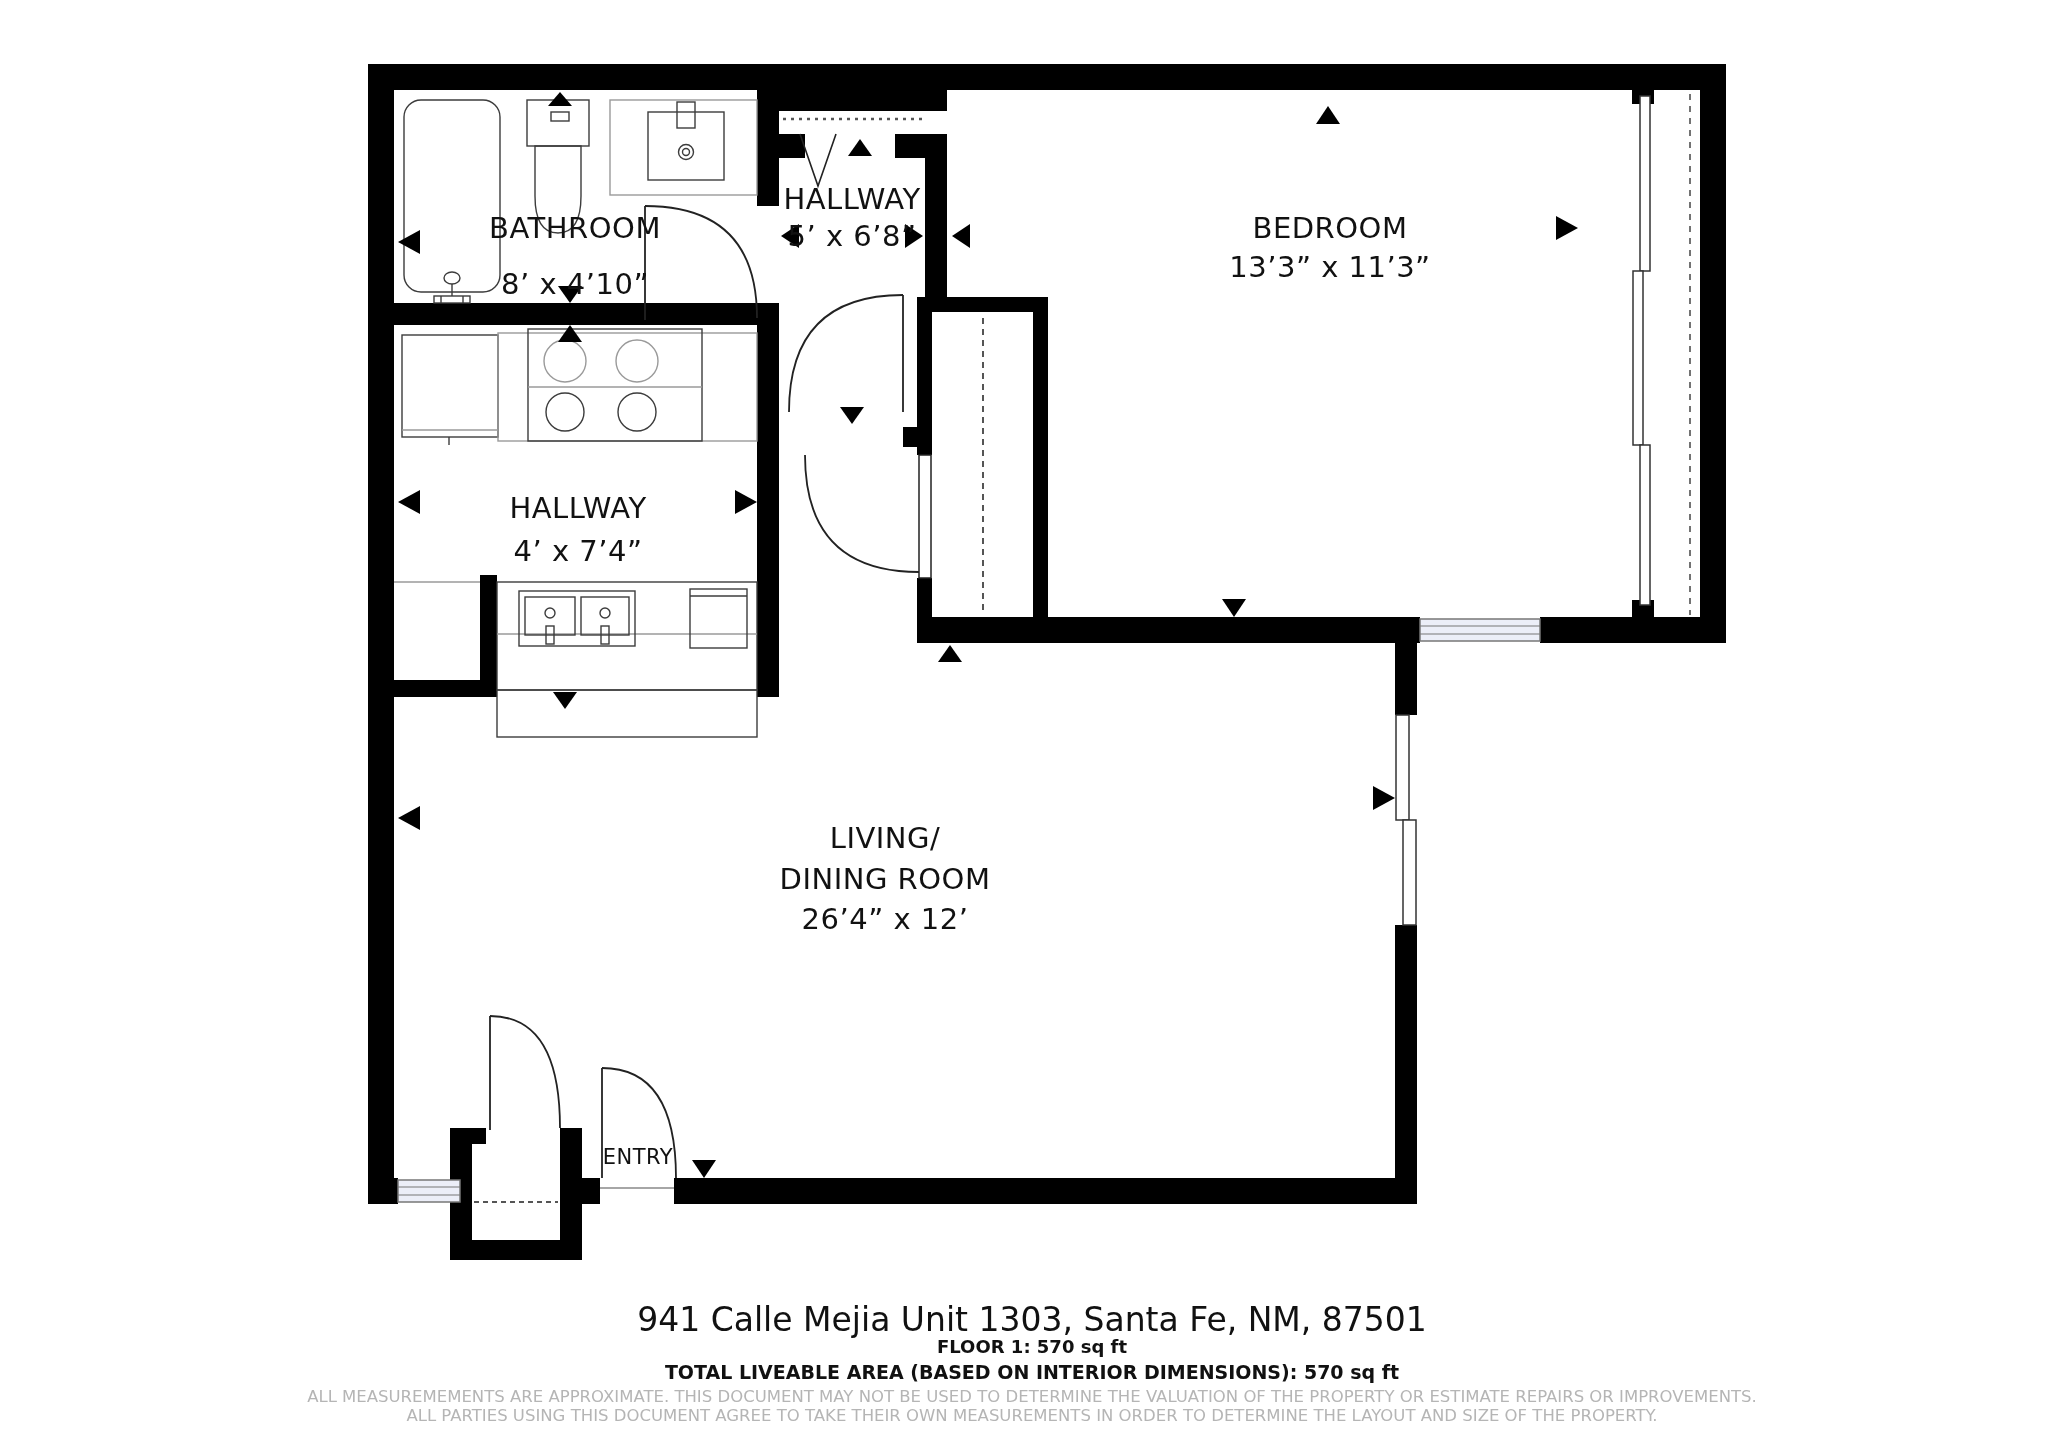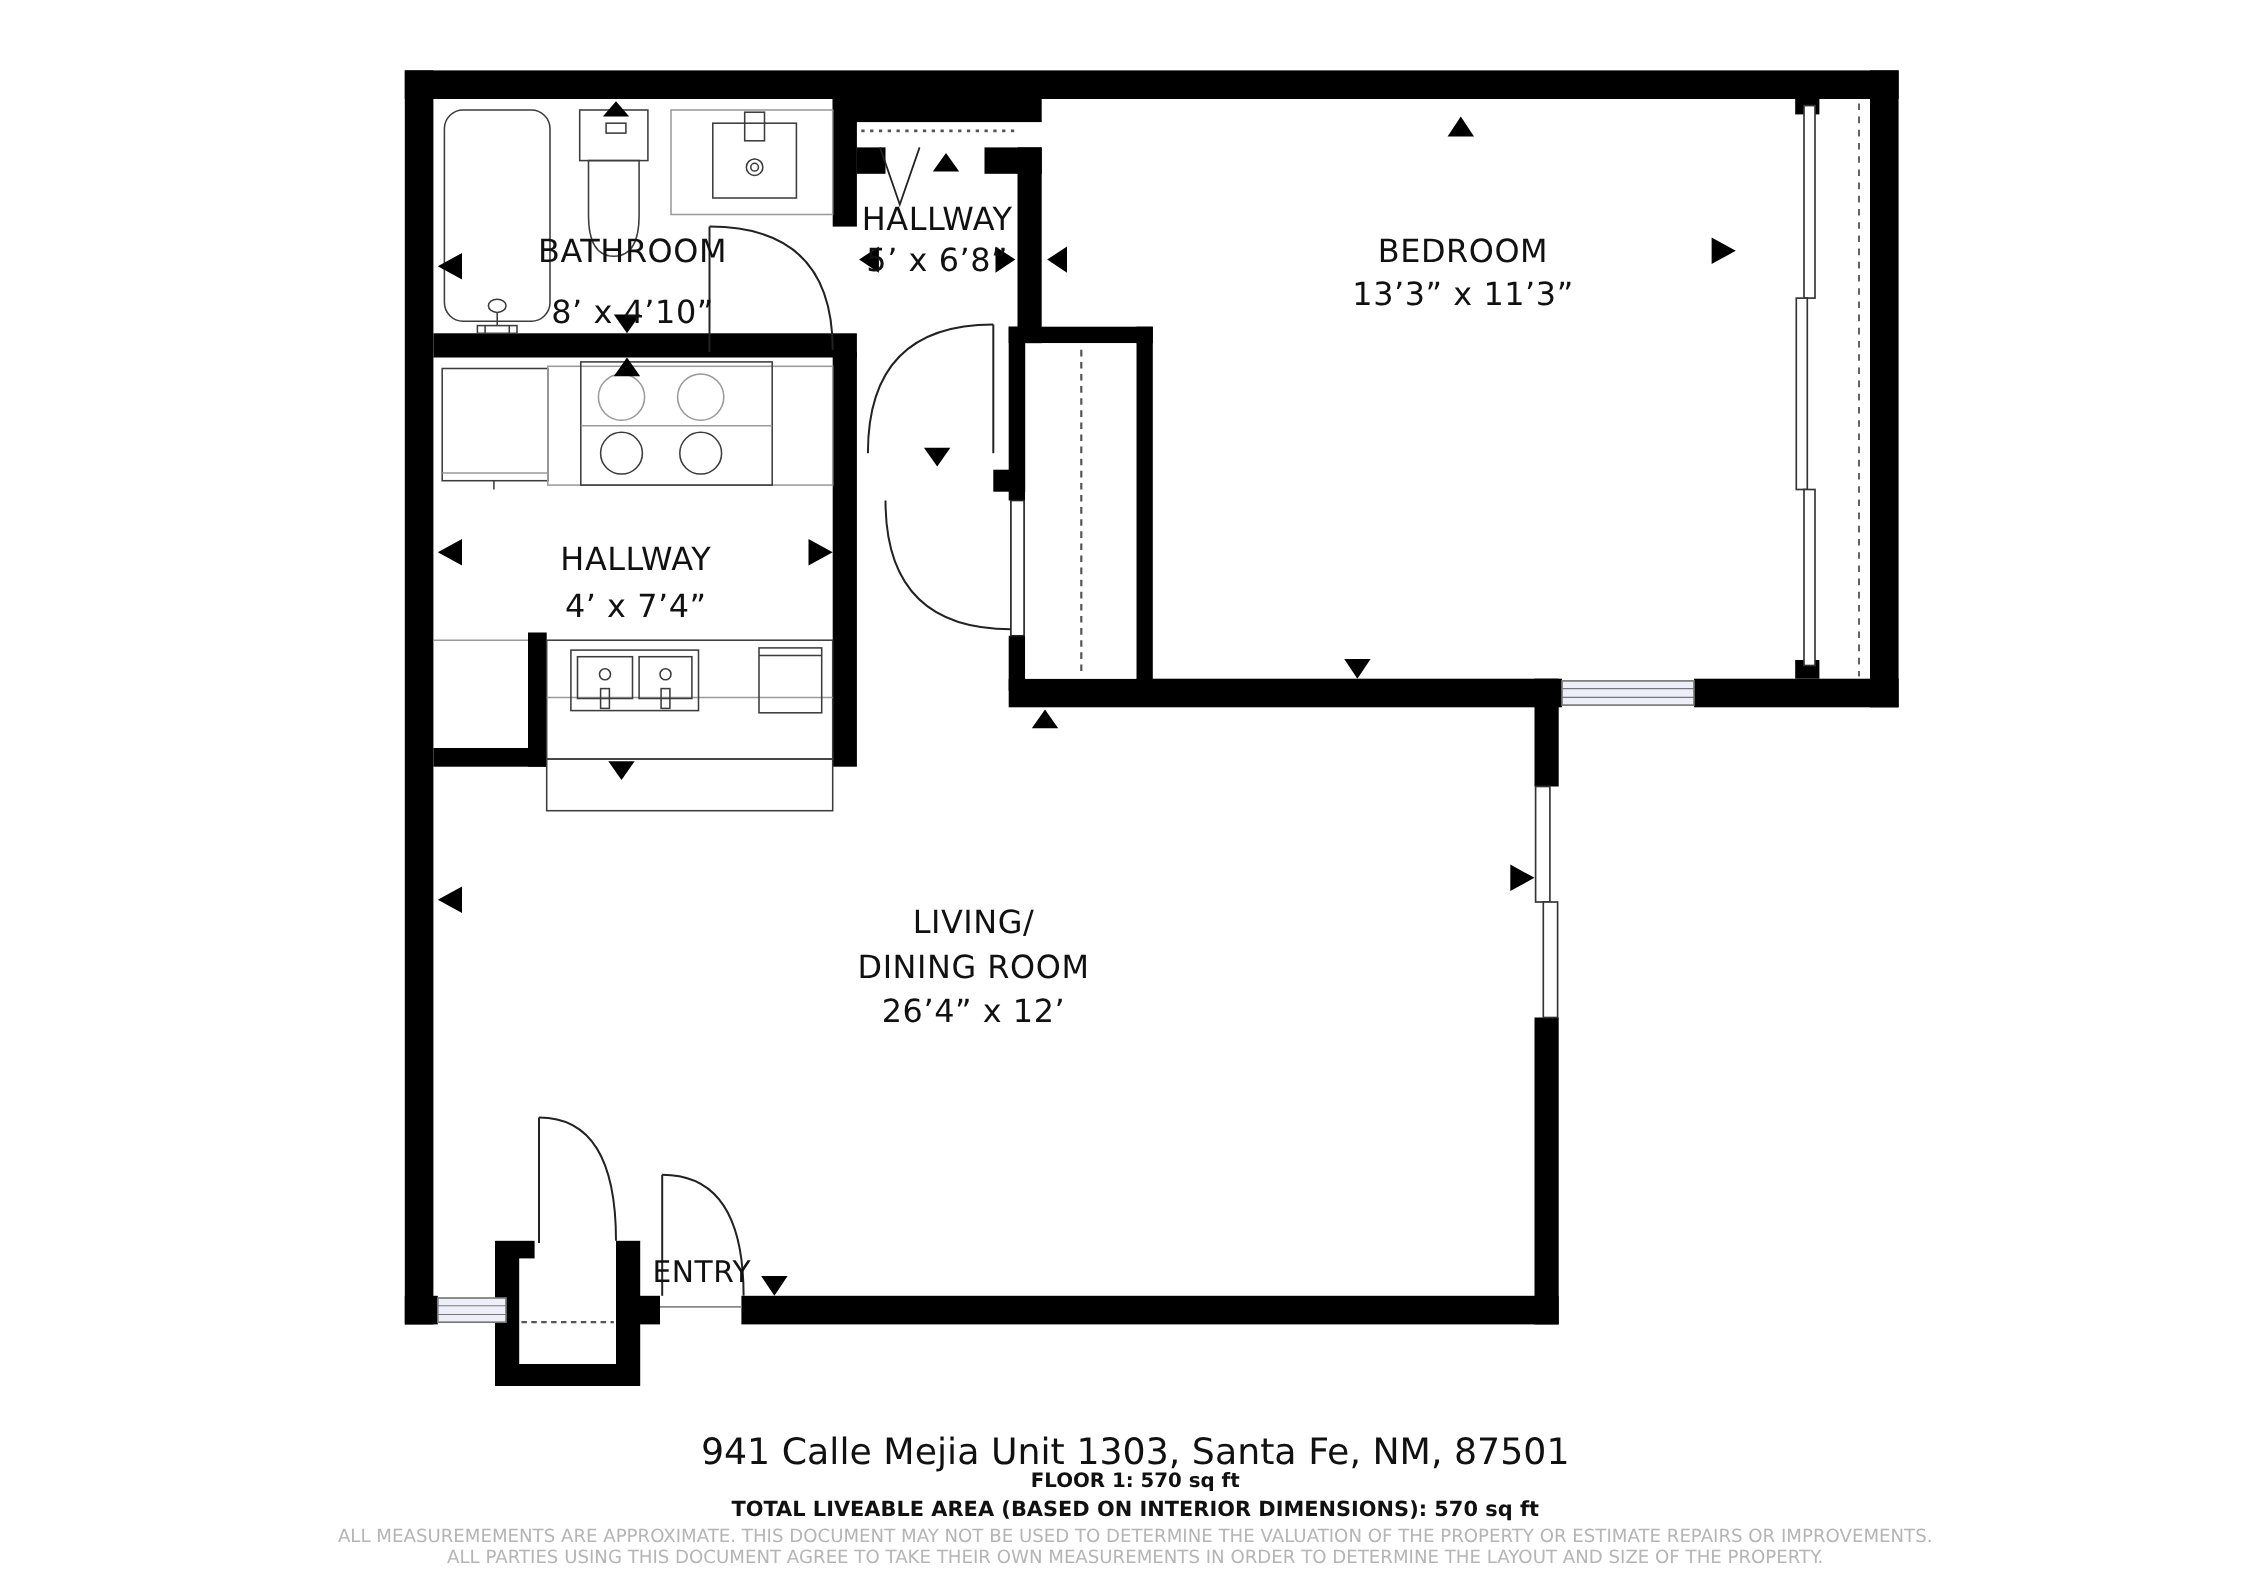--- a/index.html
+++ b/index.html
@@ -3,21 +3,21 @@
 <meta charset="utf-8">
 <style>
   html,body{margin:0;padding:0;background:#ffffff;}
   body{width:2048px;height:1448px;position:relative;overflow:hidden;
        font-family:"DejaVu Sans","Liberation Sans",sans-serif;}
   #canvas{position:absolute;left:0;top:0;width:2048px;height:1448px;background:#fff;}
   #plan-svg{position:absolute;left:0;top:0;}
   .room-label{position:absolute;transform:translate(-50%,-50%);color:#111;
       font-size:29px;font-weight:400;letter-spacing:0.5px;white-space:nowrap;text-align:center;}
   .entry-label{position:absolute;transform:translate(-50%,-50%);color:#111;
-      font-size:27px;letter-spacing:0.5px;white-space:nowrap;}
+      font-size:21px;letter-spacing:0.5px;white-space:nowrap;}
   .footer-line{position:absolute;left:0;width:2064px;text-align:center;color:#111;white-space:nowrap;}
   .addr{font-size:33px;font-weight:500;}
   .floor{font-size:18px;font-weight:700;}
   .total{font-size:19px;font-weight:700;}
   .disclaimer{font-size:16.5px;color:#b5b5b5;font-weight:400;}
 </style>
 </head>
 <body>
 
 <div id="canvas">

